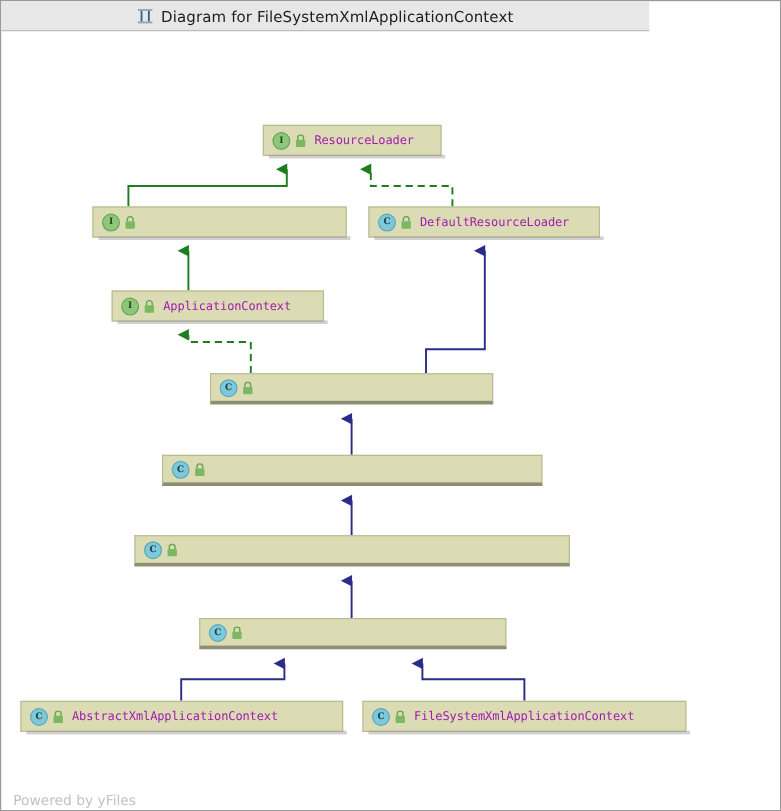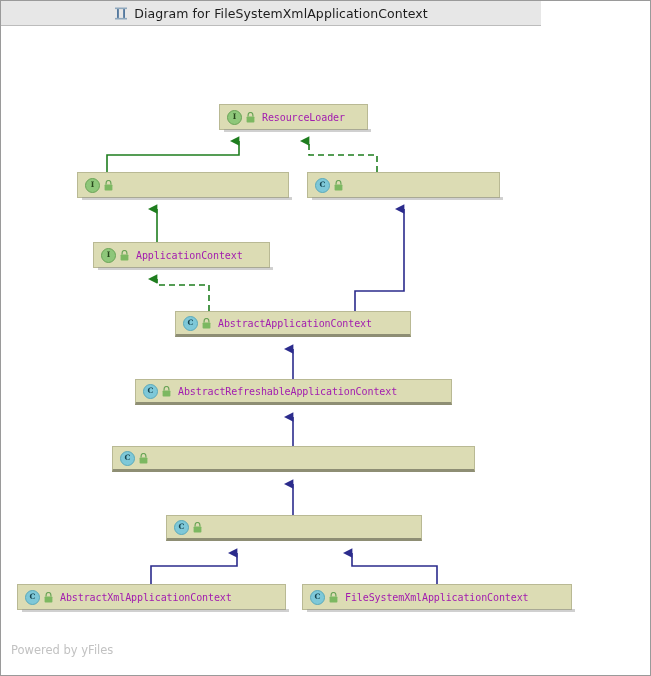--- a/index.html
+++ b/index.html
@@ -71,21 +71,21 @@
   }
   .node-type.iface{background:#8ec77a;color:#27471c;border:1px solid #6aa457;}
   .node-type.cls{background:#7ec8d8;color:#14434f;border:1px solid #5aa9bb;}
   .lock{width:9px;height:11px;flex:0 0 auto;margin-right:7px;display:block;}
   .node-label{
     font-family:"DejaVu Sans Mono","Liberation Mono",monospace;
     font-size:10px;color:#a21caf;letter-spacing:-0.1px;
   }
   
   #footer{
-    position:absolute;left:9px;bottom:18px;
+    position:absolute;left:9px;bottom:1px;
     font-family:"DejaVu Sans", sans-serif;
     font-size:11.5px;color:#c2c2c2;
     user-select:none;
     margin-top:45px;
   }
 </style>
 </head>
 <body>
 
 <div id="app">
@@ -171,47 +171,46 @@
         <rect x="0.6" y="4.4" width="7.8" height="6.2" rx="0.8" fill="#7cb861"></rect>
       </svg>
     </div>
 
     <div class="node" style="left:305px;top:145px;width:193px;height:26px;">
       <span class="node-type cls">C</span>
       <svg class="lock" viewBox="0 0 9 11">
         <path d="M2.1,4.6 L2.1,2.9 A2.4,2.4 0 0 1 6.9,2.9 L6.9,4.6" fill="none" stroke="#6aa457" stroke-width="1.2"></path>
         <rect x="0.6" y="4.4" width="7.8" height="6.2" rx="0.8" fill="#7cb861"></rect>
       </svg>
+      <span class="node-label">DefaultResourceLoader</span>
     </div>
 
     <div class="node" style="left:91px;top:215px;width:177px;height:26px;">
       <span class="node-type iface">I</span>
       <svg class="lock" viewBox="0 0 9 11">
         <path d="M2.1,4.6 L2.1,2.9 A2.4,2.4 0 0 1 6.9,2.9 L6.9,4.6" fill="none" stroke="#6aa457" stroke-width="1.2"></path>
         <rect x="0.6" y="4.4" width="7.8" height="6.2" rx="0.8" fill="#7cb861"></rect>
       </svg>
       <span class="node-label">ApplicationContext</span>
     </div>
 
     <div class="node abstract" style="left:173px;top:284px;width:236px;height:26px;">
       <span class="node-type cls">C</span>
       <svg class="lock" viewBox="0 0 9 11">
         <path d="M2.1,4.6 L2.1,2.9 A2.4,2.4 0 0 1 6.9,2.9 L6.9,4.6" fill="none" stroke="#6aa457" stroke-width="1.2"></path>
         <rect x="0.6" y="4.4" width="7.8" height="6.2" rx="0.8" fill="#7cb861"></rect>
       </svg>
-      <span class="node-label">AbstractApplicationContext</span>
     </div>
 
     <div class="node abstract" style="left:133px;top:352px;width:317px;height:26px;">
       <span class="node-type cls">C</span>
       <svg class="lock" viewBox="0 0 9 11">
         <path d="M2.1,4.6 L2.1,2.9 A2.4,2.4 0 0 1 6.9,2.9 L6.9,4.6" fill="none" stroke="#6aa457" stroke-width="1.2"></path>
         <rect x="0.6" y="4.4" width="7.8" height="6.2" rx="0.8" fill="#7cb861"></rect>
       </svg>
-      <span class="node-label">AbstractRefreshableApplicationContext</span>
     </div>
 
     <div class="node abstract" style="left:110px;top:419px;width:363px;height:26px;">
       <span class="node-type cls">C</span>
       <svg class="lock" viewBox="0 0 9 11">
         <path d="M2.1,4.6 L2.1,2.9 A2.4,2.4 0 0 1 6.9,2.9 L6.9,4.6" fill="none" stroke="#6aa457" stroke-width="1.2"></path>
         <rect x="0.6" y="4.4" width="7.8" height="6.2" rx="0.8" fill="#7cb861"></rect>
       </svg>
     </div>
 

